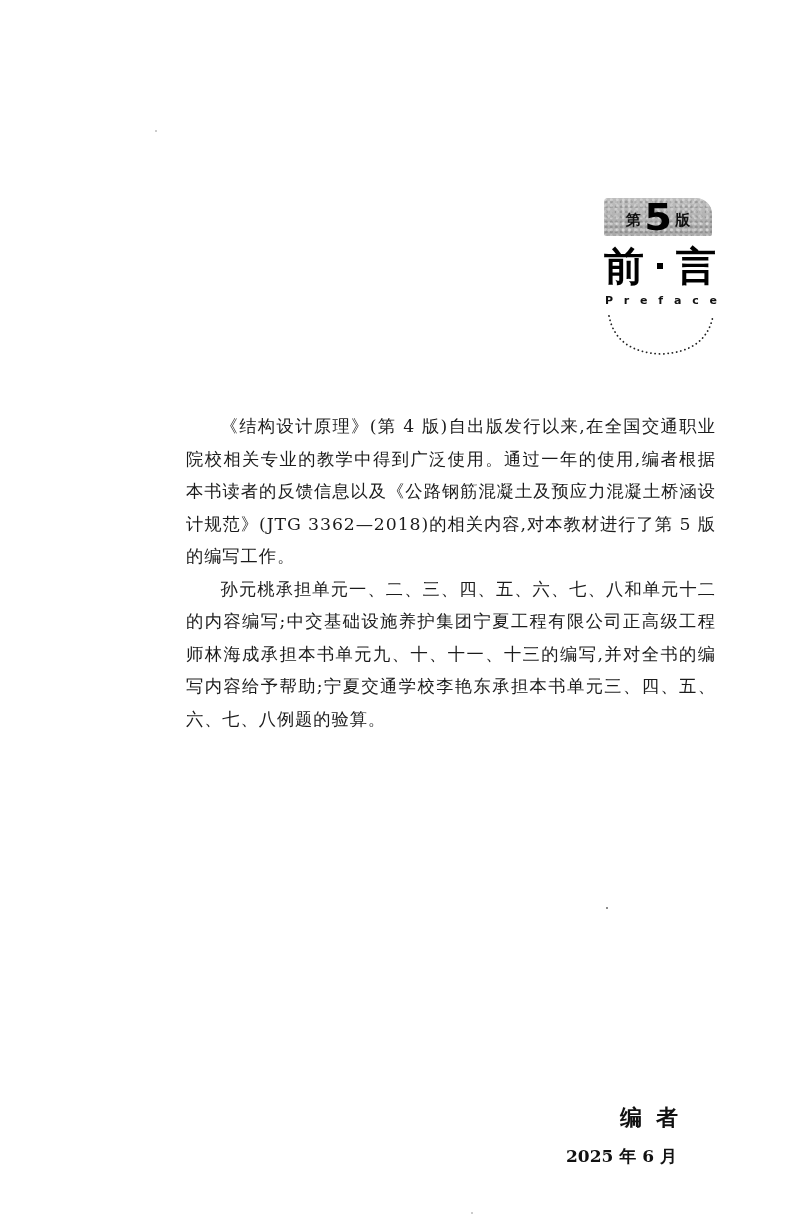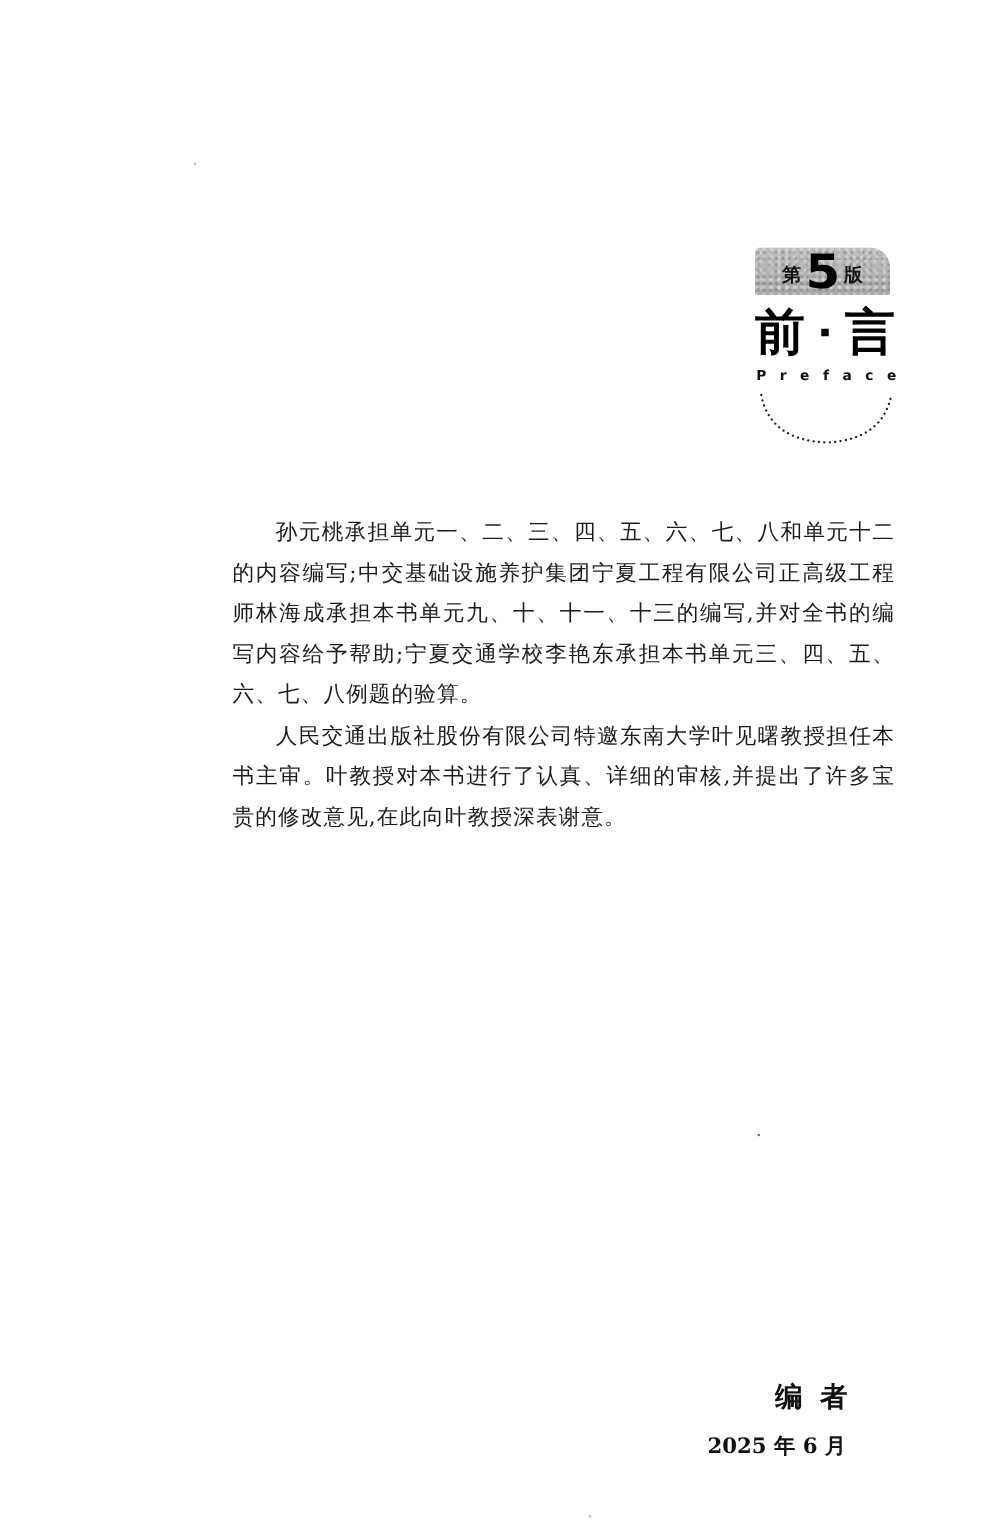--- a/index.html
+++ b/index.html
@@ -176,22 +176,22 @@
       <span>c</span>
       <span>e</span>
     </div>
 
     <svg class="dotted-arc" viewBox="0 0 110 44" xmlns="http://www.w3.org/2000/svg">
       <path d="M 3 2 Q 10 38 55 40 Q 100 38 107 2" fill="none" stroke="#222" stroke-width="1.8" stroke-dasharray="0.1 4.2" stroke-linecap="round"></path>
     </svg>
   </div>
 
   <div class="content">
+    <p class="para">《结构设计原理》(第 4 版)自出版发行以来,在全国交通职业院校相关专业的教学中得到广泛使用。通过一年的使用,编者根据本书读者的反馈信息以及《公路钢筋混凝土及预应力混凝土桥涵设计规范》(JTG 3362—2018)的相关内容,对本教材进行了第 5 版的编写工作。</p>
     <p class="para">孙元桃承担单元一、二、三、四、五、六、七、八和单元十二的内容编写;中交基础设施养护集团宁夏工程有限公司正高级工程师林海成承担本书单元九、十、十一、十三的编写,并对全书的编写内容给予帮助;宁夏交通学校李艳东承担本书单元三、四、五、六、七、八例题的验算。</p>
-    <p class="para">人民交通出版社股份有限公司特邀东南大学叶见曙教授担任本书主审。叶教授对本书进行了认真、详细的审核,并提出了许多宝贵的修改意见,在此向叶教授深表谢意。</p>
   </div>
 
   <div class="signature">
     <div class="sig-author">编者</div>
     <div class="sig-date">2025 年 6 月</div>
   </div>
 
   <span class="speck" style="left:155px;top:130px;"></span>
   <span class="speck" style="left:606px;top:907px;background:#666;"></span>
   <span class="speck" style="left:471px;top:1212px;"></span>

